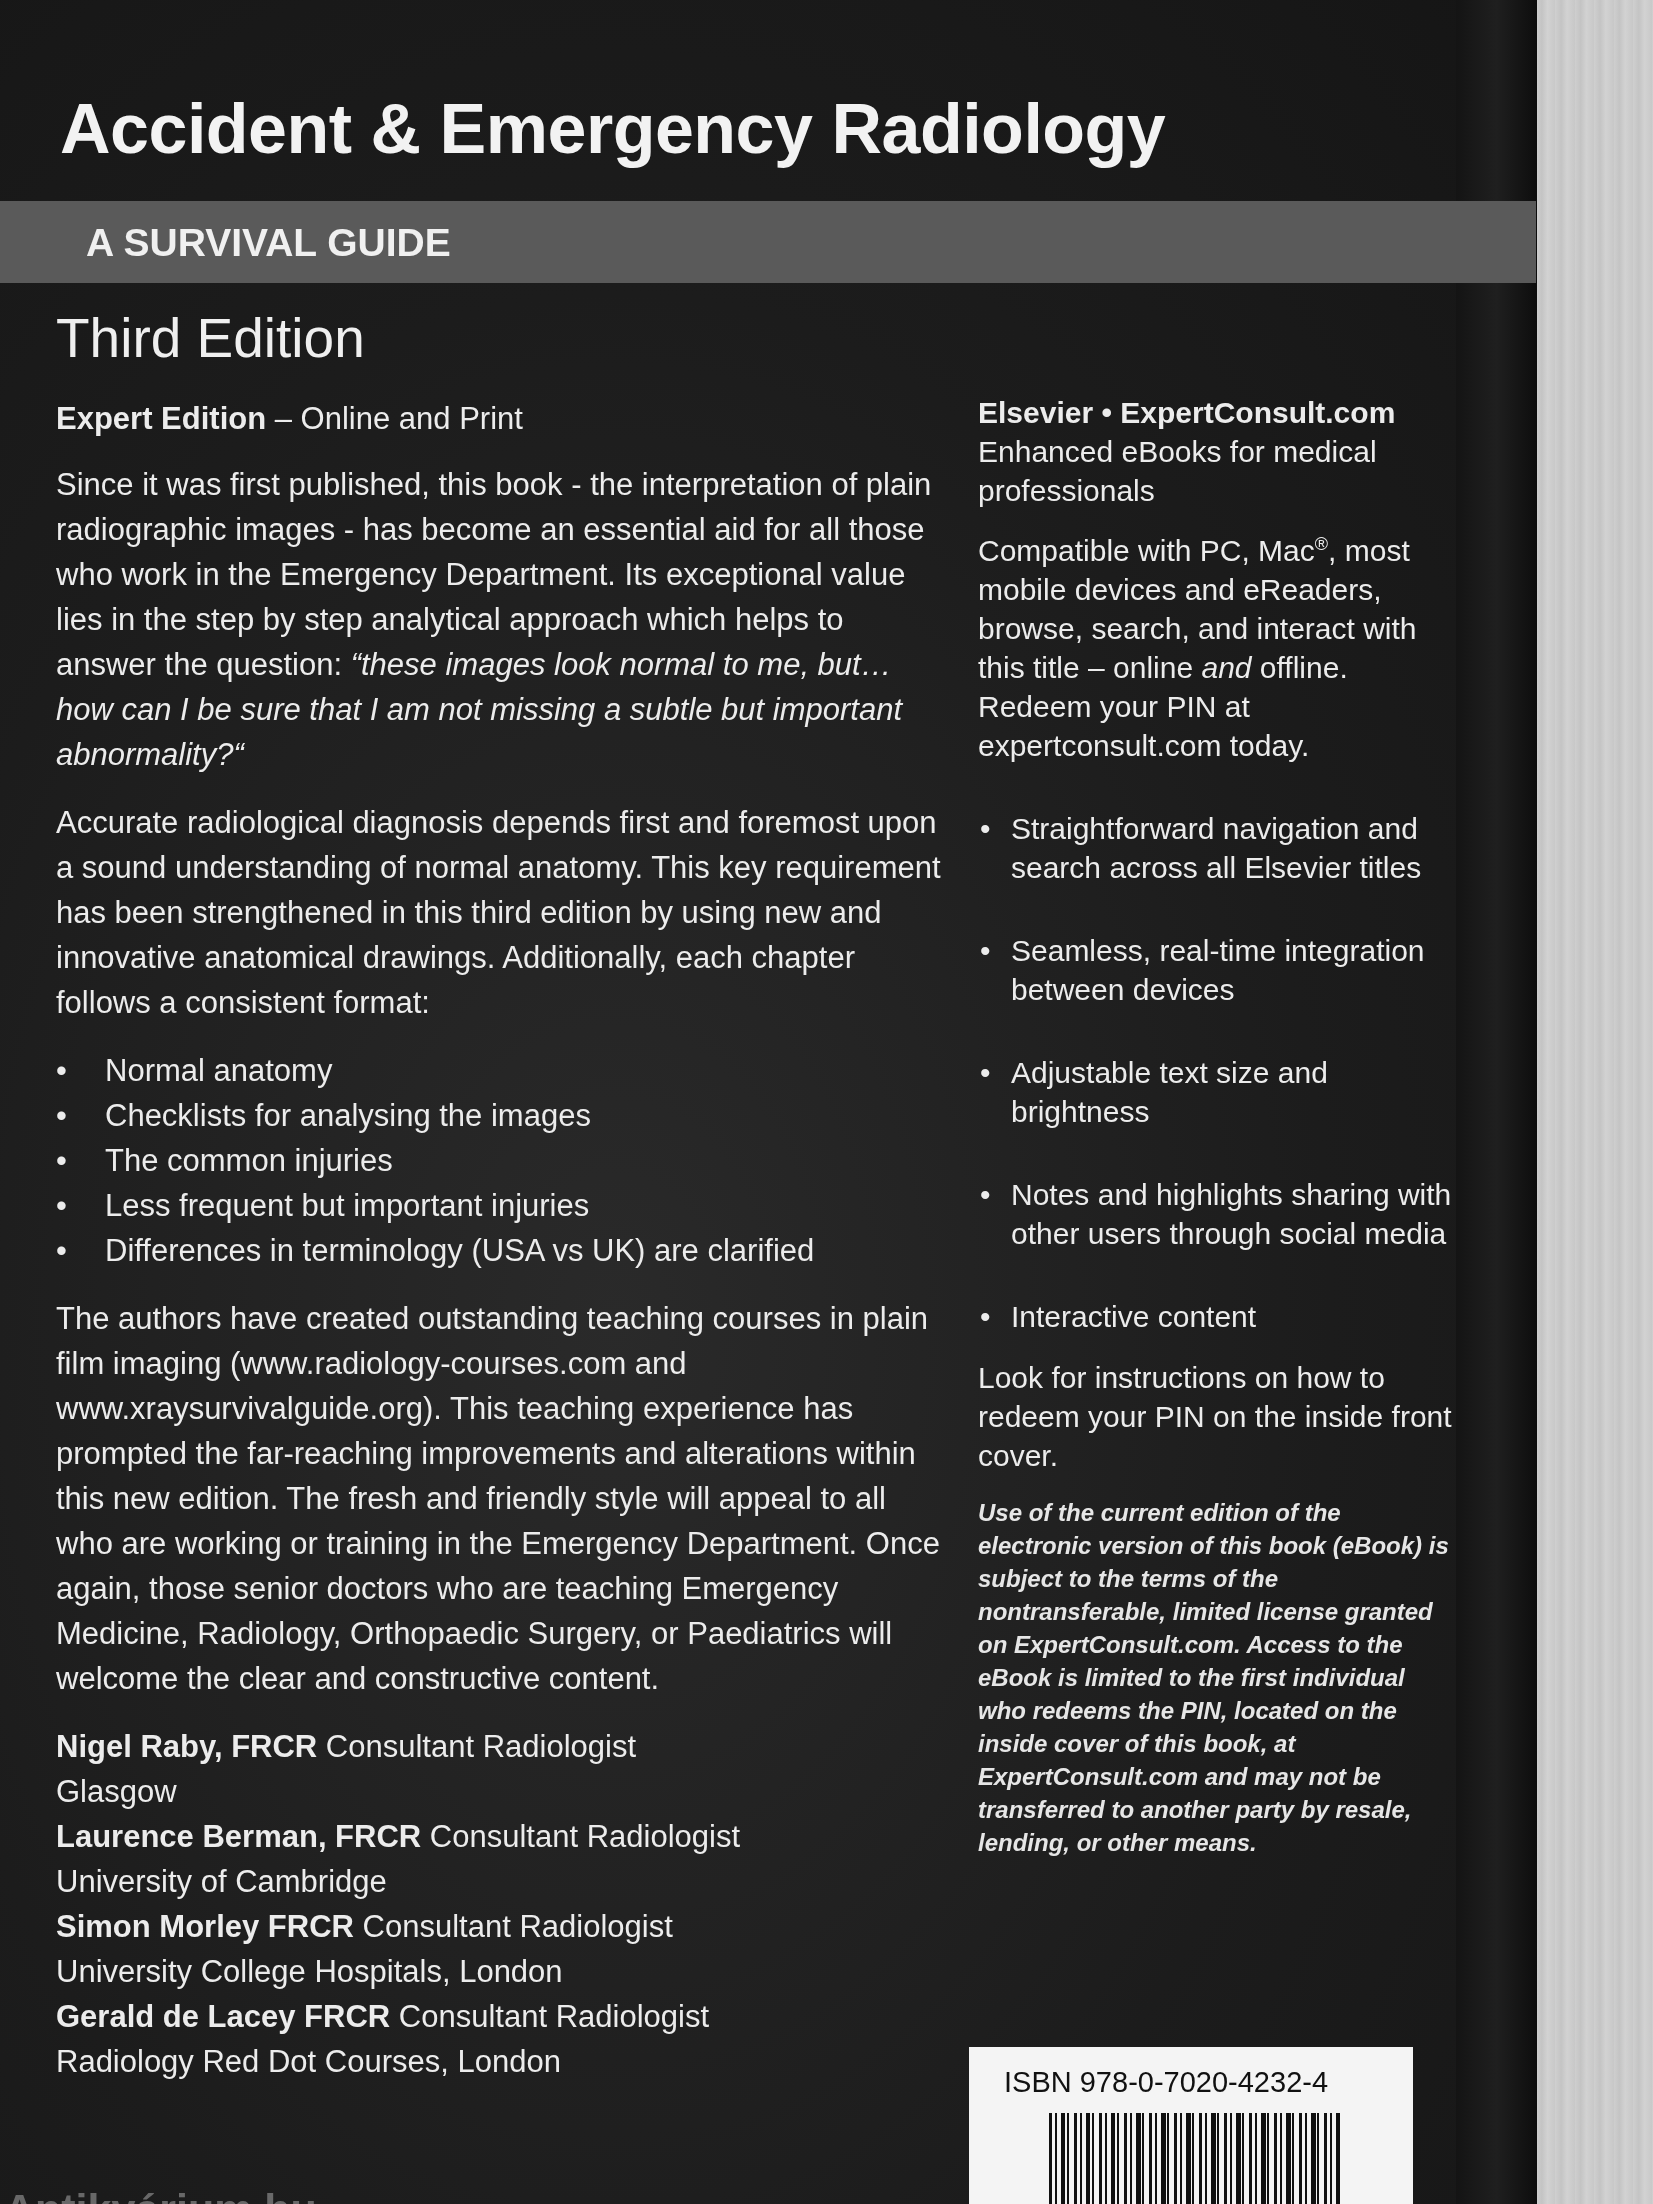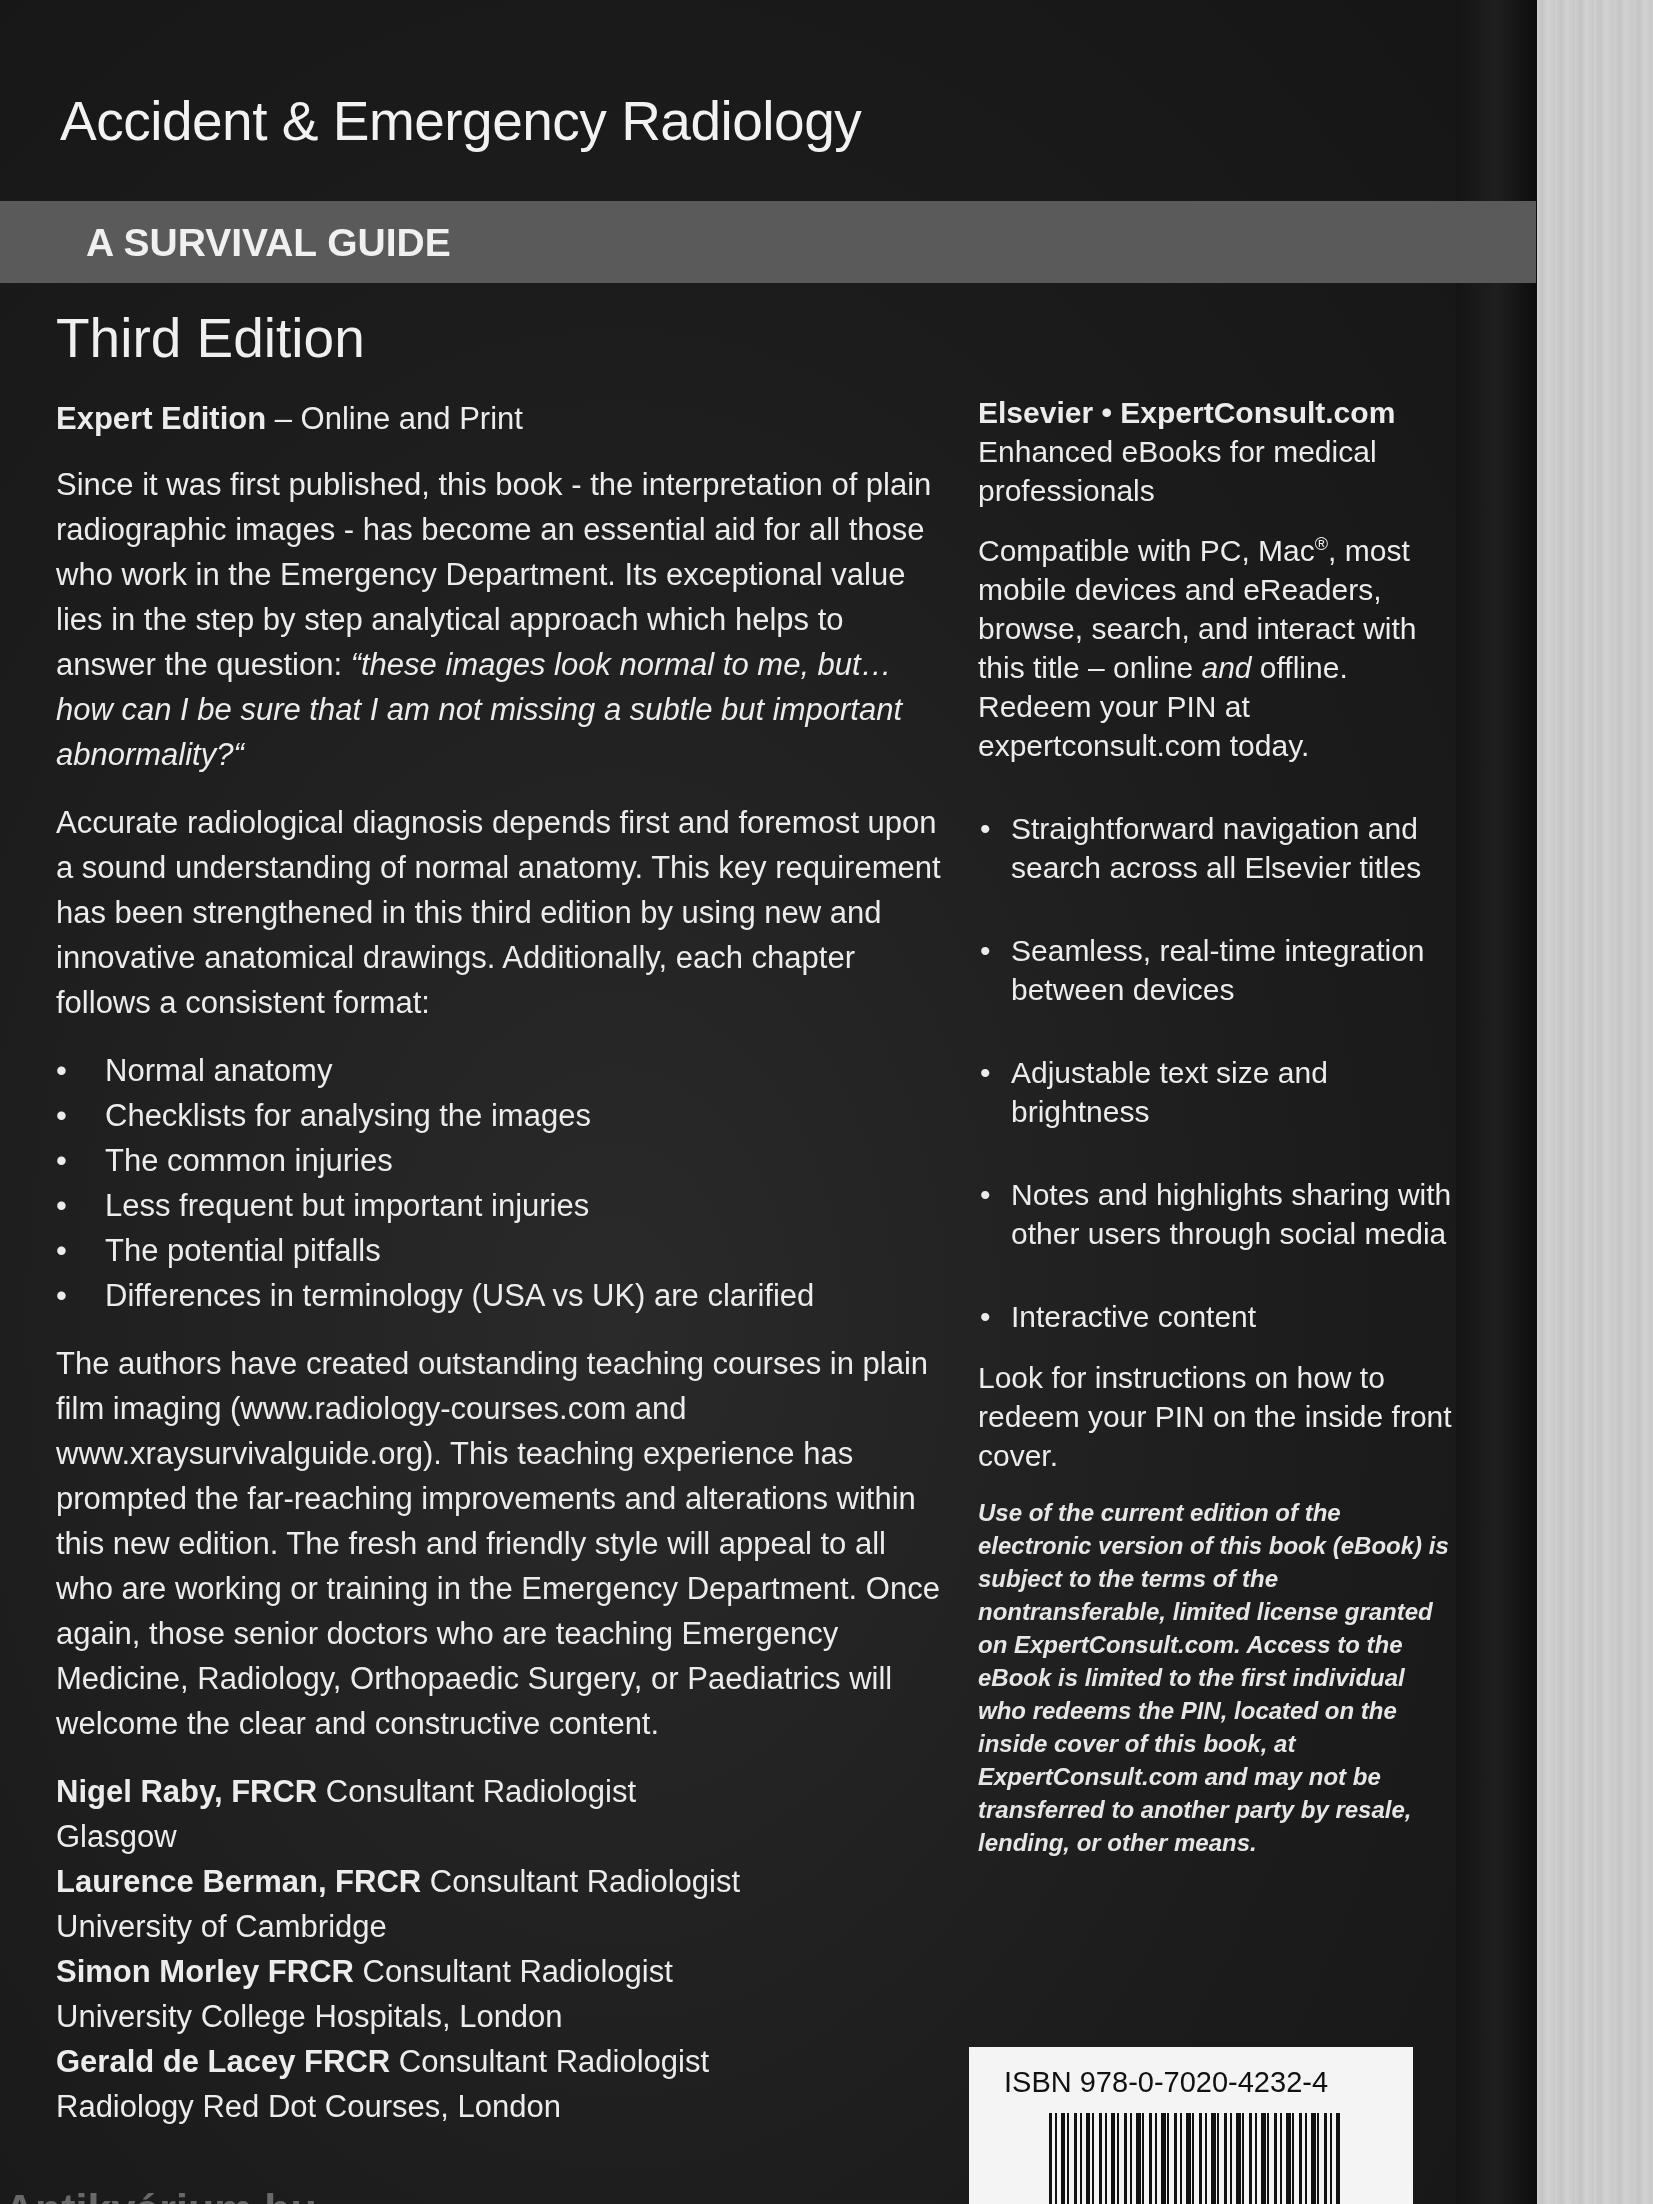--- a/index.html
+++ b/index.html
@@ -16,21 +16,21 @@
       position: absolute; left: 0; top: 0; width: 1536px; height: 2205px;
       background: radial-gradient(ellipse at 40% 60%, #2a2a2a 0%, #1c1c1c 55%, #151515 100%);
       color: #ececec;
     }
     .spine-edge {
       position: absolute; left: 1456px; top: 0; width: 81px; height: 2205px;
       background: linear-gradient(90deg, #141414 0%, #1f1f1f 50%, #0d0d0d 100%);
     }
     .title {
       position: absolute; left: 60px; top: 89px; margin: 0;
-      font-size: 55px; font-weight: normal; letter-spacing: -0.5px; color: #f2f2f2;
+      font-size: 70px; font-weight: bold; letter-spacing: -0.5px; color: #f2f2f2;
       white-space: nowrap;
     }
     .band {
       position: absolute; left: 0; top: 201px; width: 1536px; height: 82px;
       background: #5a5a5a;
     }
     .subtitle {
       position: absolute; left: 60px; top: 221px; font-size: 39px; font-weight: bold; color: #f0f0f0;
       white-space: nowrap;
       margin-left: 26px;
@@ -105,21 +105,20 @@
     </p>
     <p>
       <span>Since it was first published, this book - the interpretation of plain radiographic images - has become an essential aid for all those who work in the Emergency Department. Its exceptional value lies in the step by step analytical approach which helps to answer the question: </span><span class="i">“these images look normal to me, but… how can I be sure that I am not missing a subtle but important abnormality?“</span>
     </p>
     <p>Accurate radiological diagnosis depends first and foremost upon a sound understanding of normal anatomy. This key requirement has been strengthened in this third edition by using new and innovative anatomical drawings. Additionally, each chapter follows a consistent format:</p>
     <ul>
       <li>Normal anatomy</li>
       <li>Checklists for analysing the images</li>
       <li>The common injuries</li>
       <li>Less frequent but important injuries</li>
-      <li>The potential pitfalls</li>
       <li>Differences in terminology (USA vs UK) are clarified</li>
     </ul>
     <p>The authors have created outstanding teaching courses in plain film imaging (www.radiology-courses.com and www.xraysurvivalguide.org). This teaching experience has prompted the far-reaching improvements and alterations within this new edition. The fresh and friendly style will appeal to all who are working or training in the Emergency Department. Once again, those senior doctors who are teaching Emergency Medicine, Radiology, Orthopaedic Surgery, or Paediatrics will welcome the clear and constructive content.</p>
 
     <div class="authors">
       <p class="author"><span class="b">Nigel Raby, FRCR</span><span> Consultant Radiologist</span></p>
       <p class="author">Glasgow</p>
       <p class="author"><span class="b">Laurence Berman, FRCR</span><span> Consultant Radiologist</span></p>
       <p class="author">University of Cambridge</p>
       <p class="author"><span class="b">Simon Morley FRCR</span><span> Consultant Radiologist</span></p>

